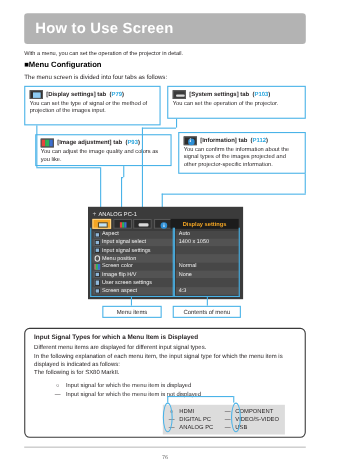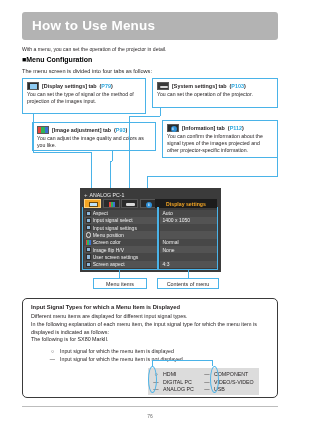--- a/index.html
+++ b/index.html
@@ -247,21 +247,21 @@
     position:absolute; left:22px; right:22px; bottom:18px;
     height:0.8px; background:#bdbdbd;
   }
 </style>
 </head>
 <body>
 
 <div id="page">
 
   <div class="header-band"></div>
-  <div class="header-title">How to Use Menus</div>
+  <div class="header-title">How to Use Screen</div>
 
   <div class="intro">With a menu, you can set the operation of the projector in detail.</div>
   <div class="section-head">
     <span class="sq">■</span><span>Menu Configuration</span>
   </div>
   <div class="subintro">The menu screen is divided into four tabs as follows:</div>
 
   <div class="cbox" id="box-display">
     <div class="cbox-title">
       <span class="ic ic-display"></span>

